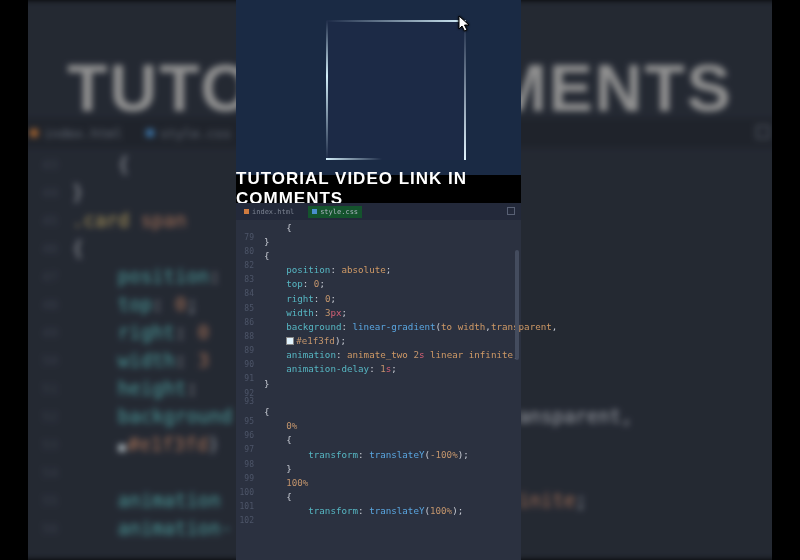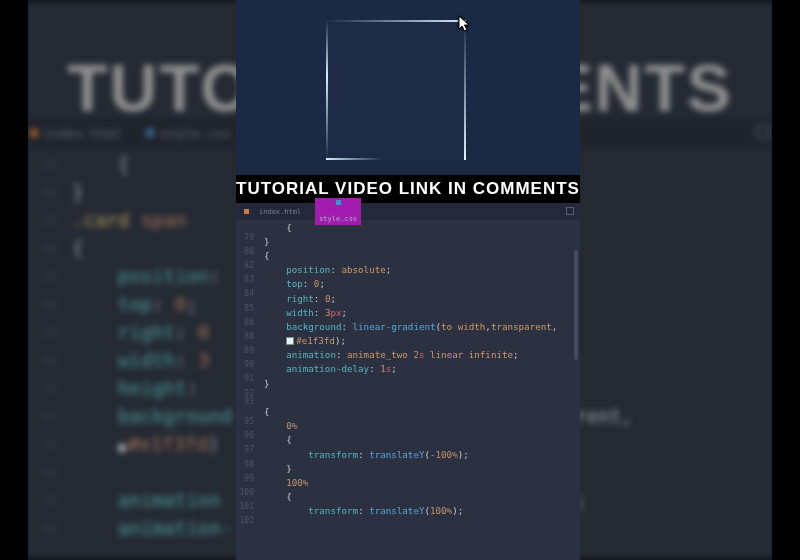--- a/index.html
+++ b/index.html
@@ -27,21 +27,21 @@
   .bg .t-white { color: #c8ccd4; }
   .bg .t-yellow { color: #dcbf72; }
   .bg .t-cyan { color: #5fc2c2; }
   .bg .t-orange { color: #cf8e6d; }
 
   
   .sidebandL { position: absolute; left: 0; top: 0; bottom: 0; width: 28px; background: #000; }
   .sidebandR { position: absolute; right: 0; top: 0; bottom: 0; width: 28px; background: #000; }
 
   
-  .fg { position: absolute; left: 236px; top: 0; width: 344px; height: 560px; background: #000; }
+  .fg { position: absolute; left: 236px; top: 0; width: 285px; height: 560px; background: #000; }
 
   
   .preview { position: absolute; left: 0; top: 0; right: 0; height: 175px; background: #1a2a44; }
   .preview .card {
     position: absolute; left: 90px; top: 20px; width: 140px; height: 140px;
     background: rgba(30, 43, 72, 0.6);
   }
   .preview .card .edge { position: absolute; background: #b8e6f0; }
   .preview .card .e1 { top: 0; right: 0; width: 2px; height: 100%; background: linear-gradient(to bottom, transparent, #e1f3fd); }
   .preview .card .e2 { top: 0; left: 0; right: 0; height: 2px; background: linear-gradient(to right, transparent, #d3eef9); }
@@ -52,22 +52,22 @@
 
   
   .caption { position: absolute; left: 0; top: 175px; right: 0; height: 28px; background: #000; color: #fff;
     font-family: Impact, "Arial Black", sans-serif; font-size: 17px; letter-spacing: 1px;
     display: flex; align-items: center; justify-content: center; font-weight: 700;
   }
 
   
   .fgeditor { position: absolute; left: 0; top: 203px; right: 0; bottom: 0; background: #2b3140; }
   .fgeditor .fgtabs { height: 17px; background: #23293a; display: flex; align-items: center; font-size: 7px; color: #7a8190; padding-left: 4px; gap: 10px; position: relative; }
-  .fgeditor .fgtabs .fgtab { display: flex; align-items: center; gap: 10px; padding: 2px 4px; }
-  .fgeditor .fgtabs .fgtab.active { background: #a21caf; color: #aeb6c2; flex-direction: column; }
+  .fgeditor .fgtabs .fgtab { display: flex; align-items: center; gap: 3px; padding: 2px 4px; }
+  .fgeditor .fgtabs .fgtab.active { background: #14532d; color: #aeb6c2; }
   .fgeditor .fgtabs .sqico { width: 5px; height: 5px; }
   .fgeditor .fgtabs .sqico.h { background: #cf7a3f; }
   .fgeditor .fgtabs .sqico.c { background: #4a8ecc; }
   .fgeditor .fgtabs .rbox { position: absolute; right: 6px; top: 4px; width: 8px; height: 8px; border: 1px solid #586074; }
 
   .fgeditor .fgbody { position: absolute; top: 17px; bottom: 0; left: 0; right: 0; }
   .fgeditor .guttercol { position: absolute; left: 0; top: 0; bottom: 0; width: 28px; background: #2b3140; }
   .fgeditor .codearea { position: absolute; left: 28px; right: 10px; top: 0; bottom: 0; }
   .fgeditor .codearea::after{  content:""; position:absolute; right:-8px; top:30px; width:4px; height:110px; background:#444c5e; border-radius:2px;}
 

